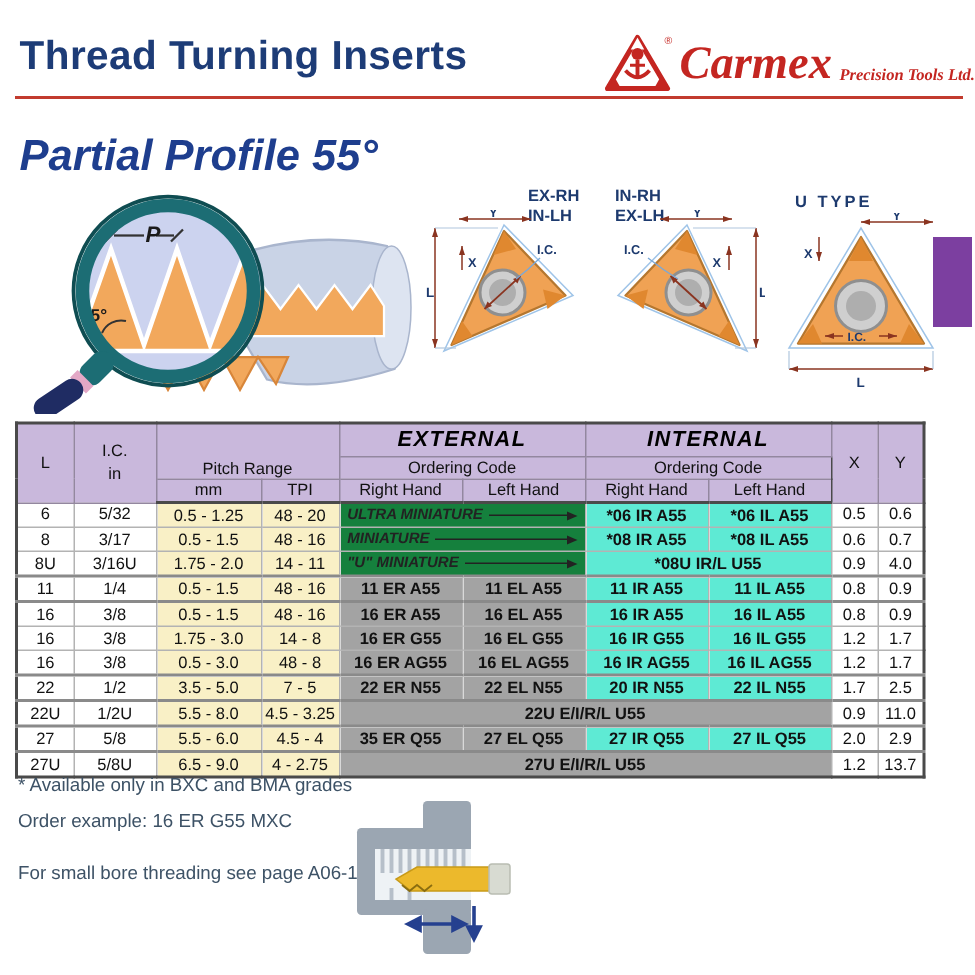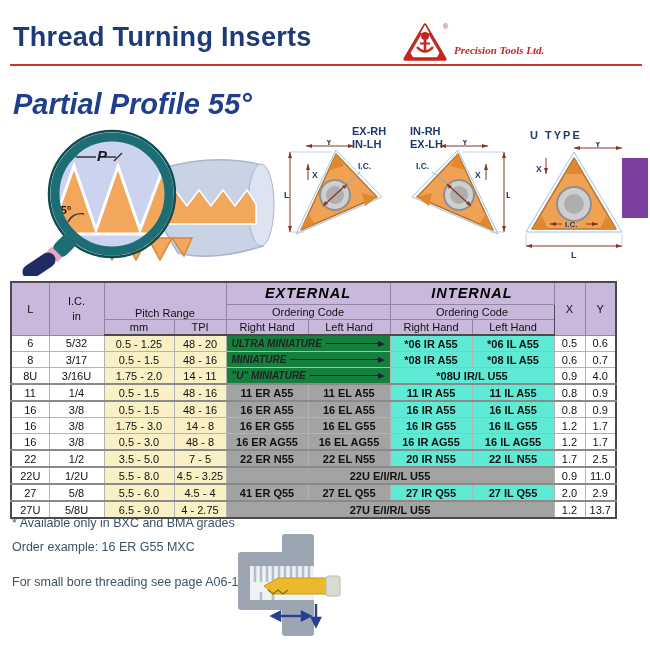--- a/index.html
+++ b/index.html
@@ -62,20 +62,21 @@
     <polygon points="22,3 42,37 2,37" fill="none" stroke="#c42621" stroke-width="3.4" stroke-linejoin="round"></polygon>
     <polygon points="2,37 11,37 6.5,29" fill="#c42621"></polygon>
     <polygon points="42,37 33,37 37.5,29" fill="#c42621"></polygon>
     <polygon points="22,3 17.5,11 26.5,11" fill="#fff"></polygon>
     <circle cx="22" cy="14" r="4" fill="#c42621"></circle>
     <line x1="22" y1="18" x2="22" y2="30" stroke="#c42621" stroke-width="2.6"></line>
     <line x1="17" y1="21.5" x2="27" y2="21.5" stroke="#c42621" stroke-width="2"></line>
     <path d="M14,25 Q22,34 30,25" fill="none" stroke="#c42621" stroke-width="2.6"></path>
     <text x="40" y="7" font-size="7" fill="#c42621">®</text>
   </svg>
+  <div class="brand-name">Carmex</div>
   <div class="brand-suffix">Precision Tools Ltd.</div>
 </div>
 <div class="abs red-rule"></div>
 
 <div class="abs section-title">Partial Profile 55°</div>
 
 <div class="abs" style="left:12px;top:126px;">
 <svg width="272" height="150" viewBox="0 0 272 150">
   <defs>
         <clipPath id="lens">
@@ -384,21 +385,21 @@
         <td class="bg-pitch">4.5 - 3.25</td>
         <td class="bg-ext code-lh b-dark" colspan="4">22U E/I/R/L U55</td>
         <td class="b-dark">0.9</td>
         <td>11.0</td>
       </tr>
       <tr class="group-start">
         <td>27</td>
         <td>5/8</td>
         <td class="bg-pitch b-dark">5.5 - 6.0</td>
         <td class="bg-pitch">4.5 - 4</td>
-        <td class="bg-ext code-rh b-dark">41 ER Q55</td>
+        <td class="bg-ext code-rh b-dark">35 ER Q55</td>
         <td class="bg-ext code-lh">27 EL Q55</td>
         <td class="bg-int code-rh b-dark">27 IR Q55</td>
         <td class="bg-int code-lh">27 IL Q55</td>
         <td class="b-dark">2.0</td>
         <td>2.9</td>
       </tr>
       <tr class="group-start">
         <td>27U</td>
         <td>5/8U</td>
         <td class="bg-pitch b-dark">6.5 - 9.0</td>

